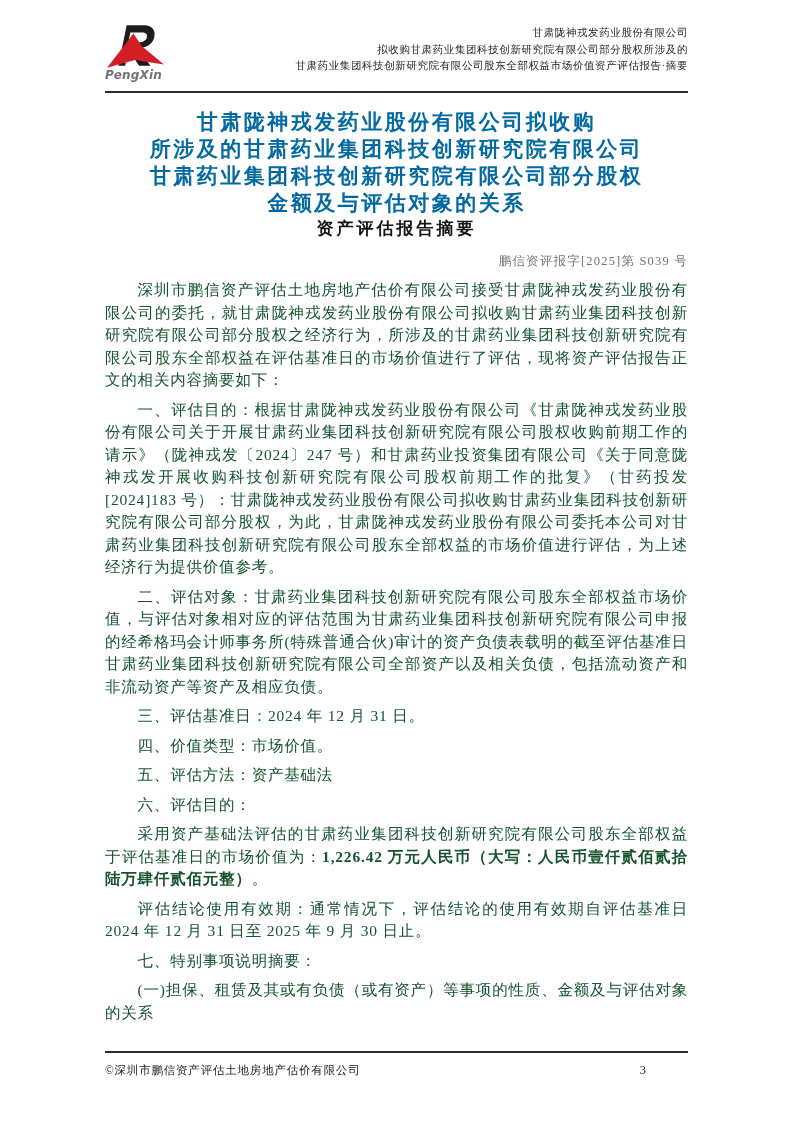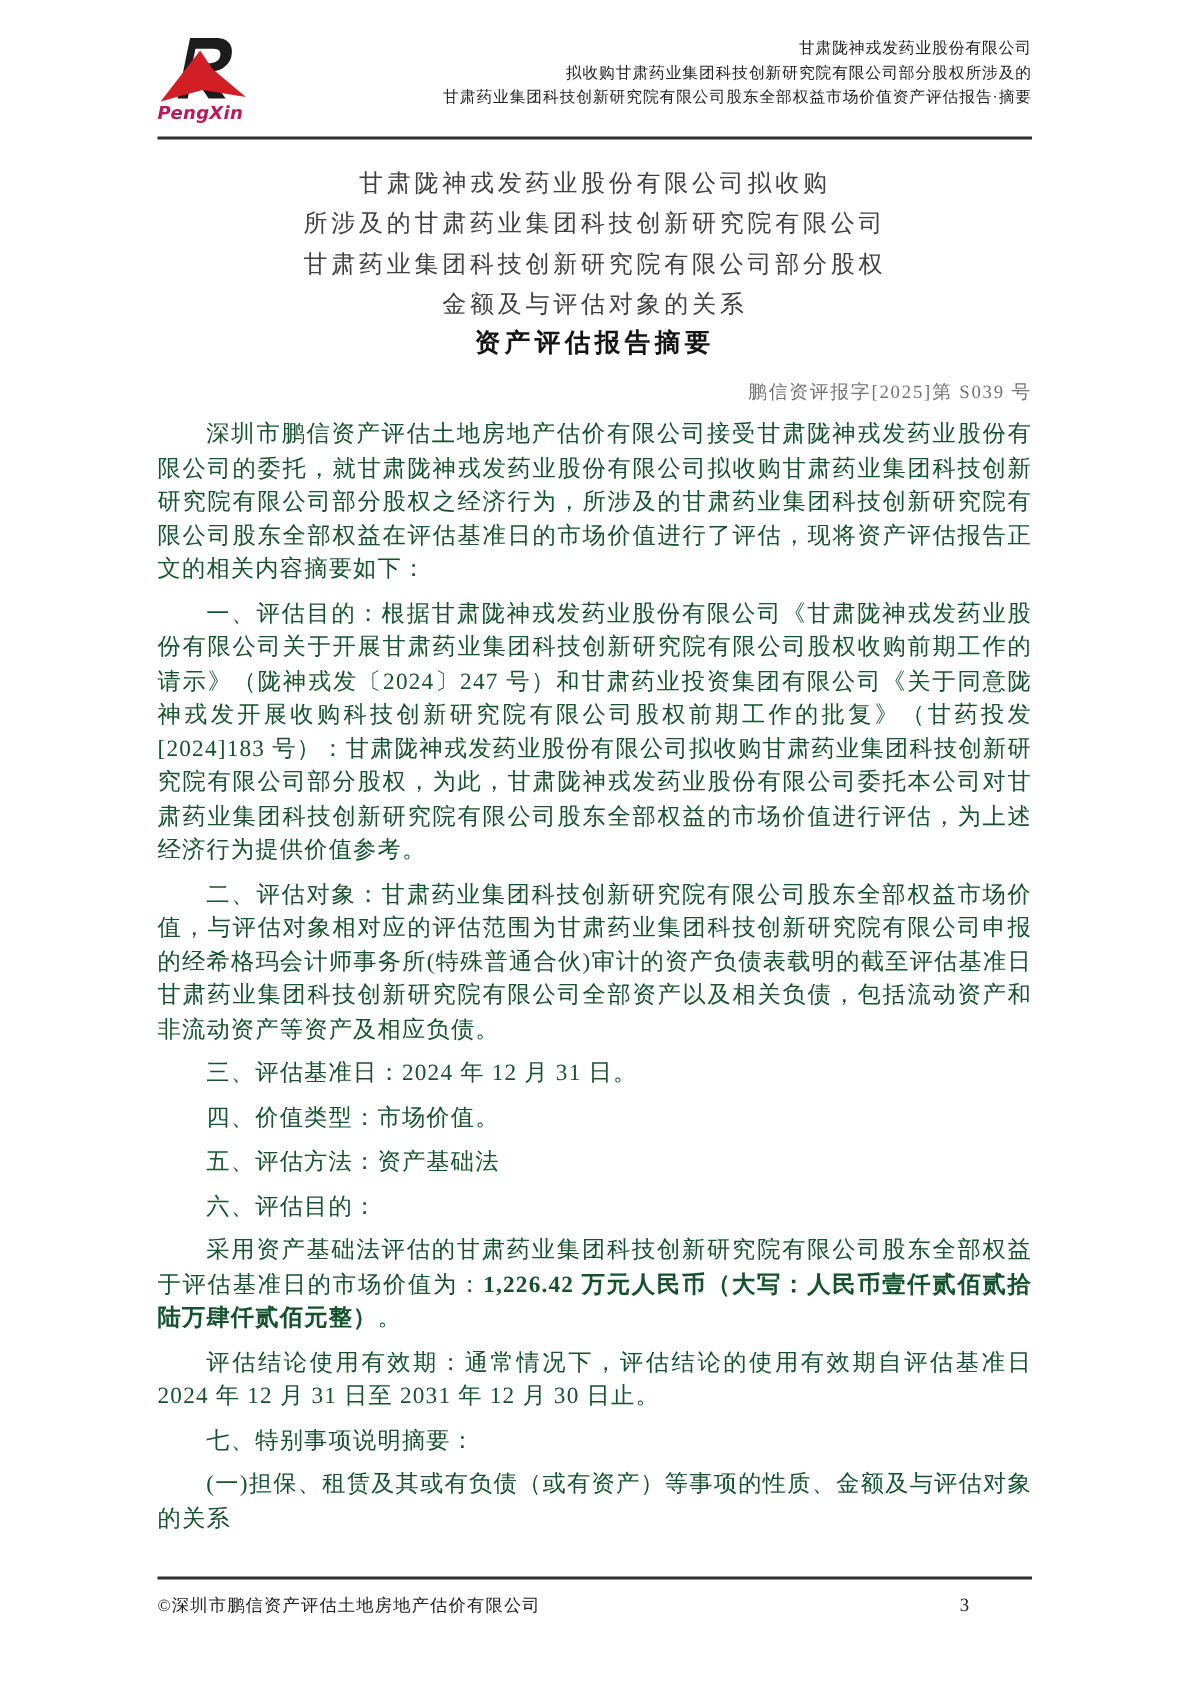--- a/index.html
+++ b/index.html
@@ -13,33 +13,33 @@
     padding:22px 105px 0 105px;
     overflow:hidden;
   }
   
   .header{display:flex;justify-content:space-between;align-items:flex-start;}
   .logo{width:78px;display:flex;flex-direction:column;align-items:flex-start;}
   .logo svg{display:block;}
   .logo-word{
     font-family:"DejaVu Sans","Liberation Sans",sans-serif;
     font-weight:bold;font-style:italic;
-    font-size:12px;letter-spacing:0.2px;color:#be185d;margin-top:-2px;
+    font-size:12px;letter-spacing:0.2px;color:#737373;margin-top:-2px;
   }
   .header-lines{
     text-align:right;
     font-size:10.5px;line-height:16.5px;
     letter-spacing:0.6px;color:#1f1f1f;margin-top:3px;
   }
   .rule{border-top:2px solid #2e2e2e;margin-top:9px;}
   
   .title-block{margin-top:16px;text-align:center;}
   .title-line{
-    font-size:16px;line-height:27px;font-weight:normal;
-    letter-spacing:2.5px;color:#404040;
+    font-size:21px;line-height:27px;font-weight:bold;
+    letter-spacing:2.5px;color:#0369a1;
   }
   .subtitle{
     text-align:center;
     font-size:17px;font-weight:bold;letter-spacing:3px;color:#151515;
   }
   .report-no{
     margin-top:13px;text-align:right;
     font-size:12.5px;letter-spacing:1.2px;color:#737373;
   }
   
@@ -94,21 +94,21 @@
 
   <div class="body-text">
     <p>深圳市鹏信资产评估土地房地产估价有限公司接受甘肃陇神戎发药业股份有限公司的委托，就甘肃陇神戎发药业股份有限公司拟收购甘肃药业集团科技创新研究院有限公司部分股权之经济行为，所涉及的甘肃药业集团科技创新研究院有限公司股东全部权益在评估基准日的市场价值进行了评估，现将资产评估报告正文的相关内容摘要如下：</p>
     <p>一、评估目的：根据甘肃陇神戎发药业股份有限公司《甘肃陇神戎发药业股份有限公司关于开展甘肃药业集团科技创新研究院有限公司股权收购前期工作的请示》（陇神戎发〔2024〕247 号）和甘肃药业投资集团有限公司《关于同意陇神戎发开展收购科技创新研究院有限公司股权前期工作的批复》（甘药投发[2024]183 号）：甘肃陇神戎发药业股份有限公司拟收购甘肃药业集团科技创新研究院有限公司部分股权，为此，甘肃陇神戎发药业股份有限公司委托本公司对甘肃药业集团科技创新研究院有限公司股东全部权益的市场价值进行评估，为上述经济行为提供价值参考。</p>
     <p>二、评估对象：甘肃药业集团科技创新研究院有限公司股东全部权益市场价值，与评估对象相对应的评估范围为甘肃药业集团科技创新研究院有限公司申报的经希格玛会计师事务所(特殊普通合伙)审计的资产负债表载明的截至评估基准日甘肃药业集团科技创新研究院有限公司全部资产以及相关负债，包括流动资产和非流动资产等资产及相应负债。</p>
     <p>三、评估基准日：2024 年 12 月 31 日。</p>
     <p>四、价值类型：市场价值。</p>
     <p>五、评估方法：资产基础法</p>
     <p>六、评估目的：</p>
     <p><span>采用资产基础法评估的甘肃药业集团科技创新研究院有限公司股东全部权益于评估基准日的市场价值为：</span><strong>1,226.42 万元人民币（大写：人民币壹仟贰佰贰拾陆万肆仟贰佰元整）</strong><span>。</span></p>
-    <p>评估结论使用有效期：通常情况下，评估结论的使用有效期自评估基准日 2024 年 12 月 31 日至 2031 年 12 月 30 日止。</p>
+    <p>评估结论使用有效期：通常情况下，评估结论的使用有效期自评估基准日 2024 年 12 月 31 日至 2025 年 9 月 30 日止。</p>
     <p>七、特别事项说明摘要：</p>
     <p>(一)担保、租赁及其或有负债（或有资产）等事项的性质、金额及与评估对象的关系</p>
   </div>
 
   <div class="footer">
     <div class="rule" style="margin-top:0;"></div>
     <div class="footer-row">
       <span class="copyright">©深圳市鹏信资产评估土地房地产估价有限公司</span>
       <span class="page-num">3</span>
     </div>

